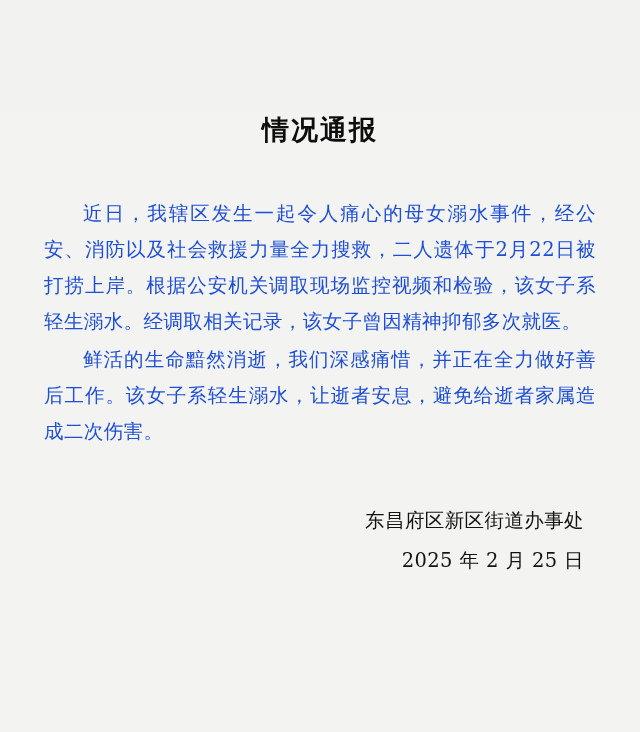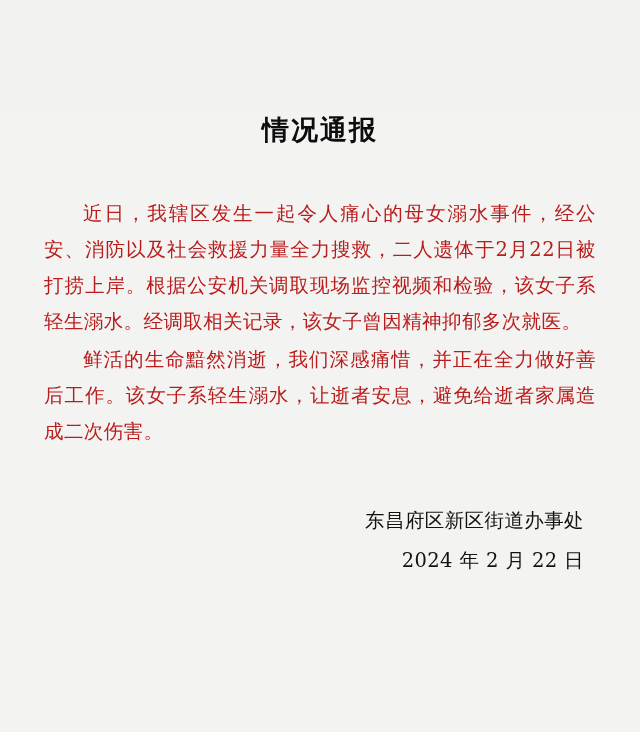--- a/index.html
+++ b/index.html
@@ -33,21 +33,21 @@
   }
   .body-block {
     margin-top: 48px;
   }
   .para {
     font-size: 19.5px;
     line-height: 36px;
     text-align: justify;
     text-justify: inter-ideograph;
     text-indent: 2em;
-    color: #b91c1c;
+    color: #1d4ed8;
     margin: 0 0 2px 0;
     letter-spacing: 0.4px;
   }
   .signature {
     margin-top: 54px;
     text-align: right;
     font-size: 19.5px;
     line-height: 34px;
     color: #121212;
     letter-spacing: 0.4px;
@@ -68,16 +68,16 @@
 
   <div class="doc-title">情况通报</div>
 
   <div class="body-block">
     <p class="para">近日，我辖区发生一起令人痛心的母女溺水事件，经公安、消防以及社会救援力量全力搜救，二人遗体于2月22日被打捞上岸。根据公安机关调取现场监控视频和检验，该女子系轻生溺水。经调取相关记录，该女子曾因精神抑郁多次就医。</p>
     <p class="para">鲜活的生命黯然消逝，我们深感痛惜，并正在全力做好善后工作。该女子系轻生溺水，让逝者安息，避免给逝者家属造成二次伤害。</p>
   </div>
 
   <div class="signature">
     <span class="sig-line">东昌府区新区街道办事处</span>
-    <span class="sig-date">2024 年 2 月 22 日</span>
+    <span class="sig-date">2025 年 2 月 25 日</span>
   </div>
 
 </div>
 
 </body></html>

